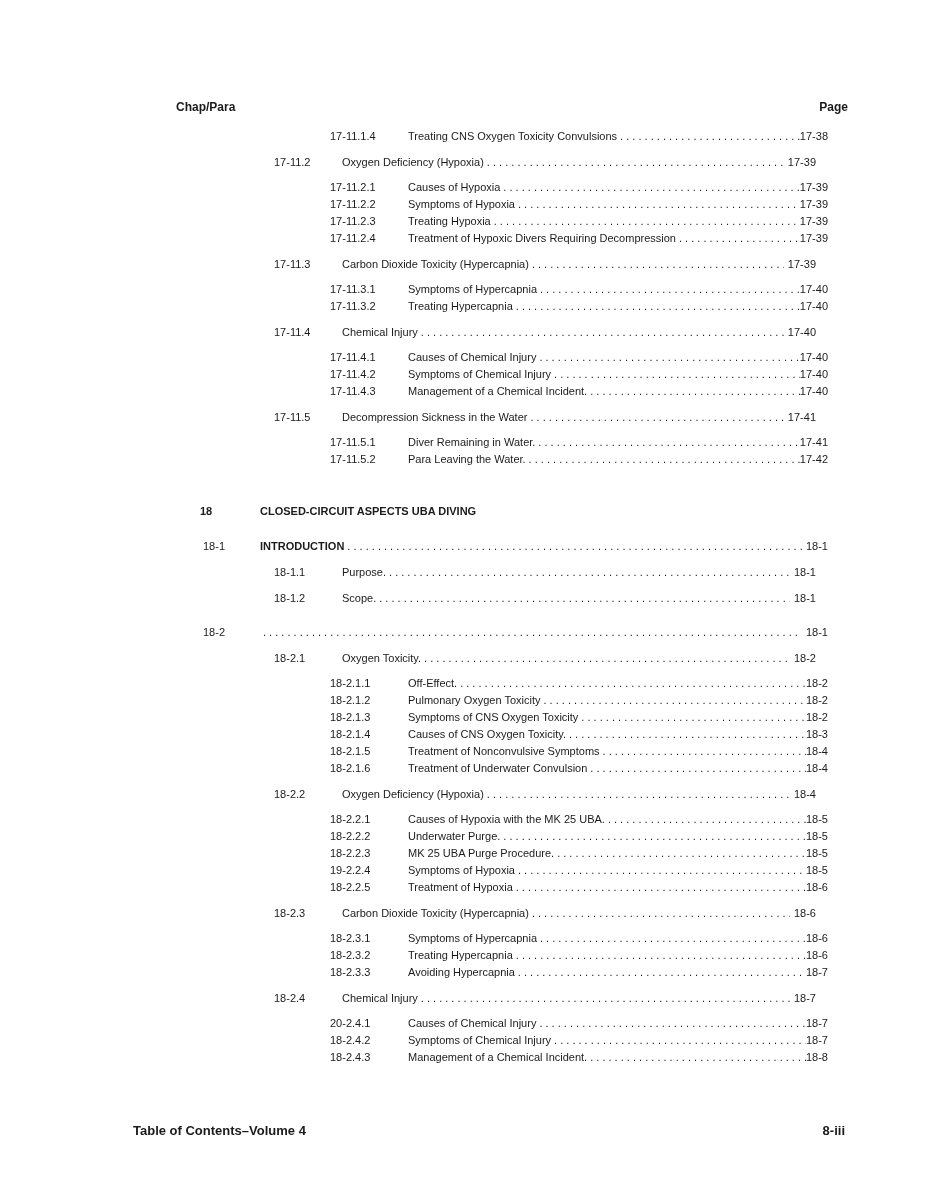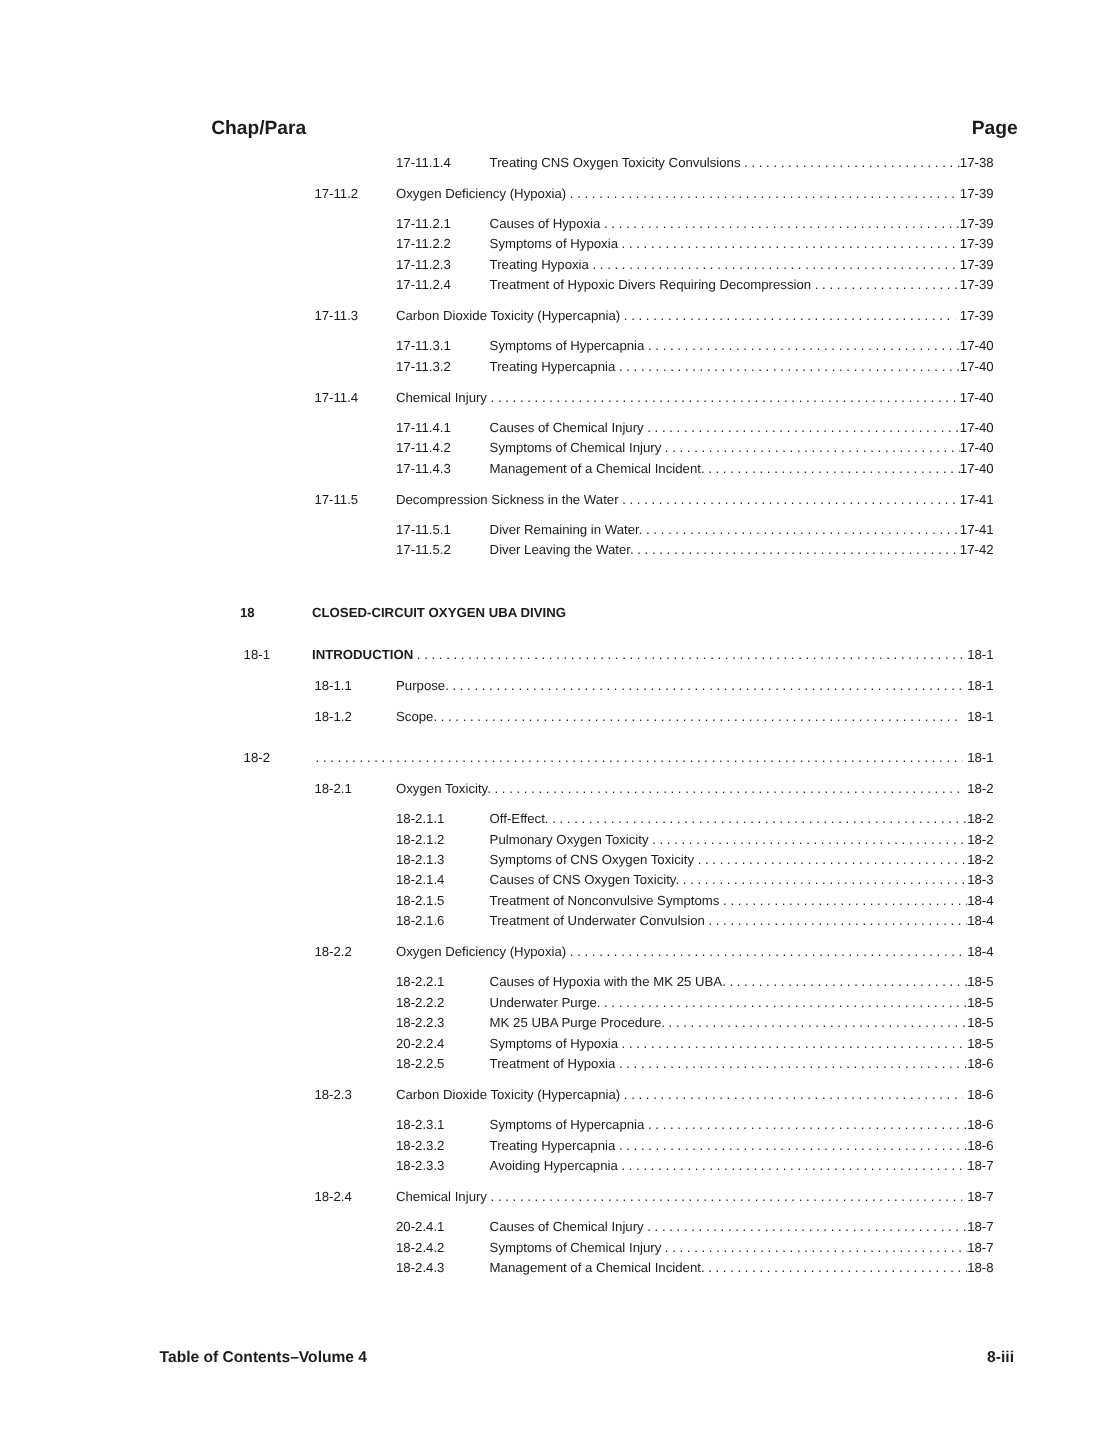--- a/index.html
+++ b/index.html
@@ -13,21 +13,21 @@
     overflow: hidden;
   }
   
   .running-header {
     position: absolute;
     top: 101px;
     left: 176px;
     right: 78px;
     display: flex;
     justify-content: space-between;
-    font-size: 16px;
+    font-size: 12px;
     font-weight: bold;
     line-height: 13px;
   }
   
   .toc {
     position: absolute;
     top: 128px;
     left: 200px;
     right: 98px;
     display: flow-root;
@@ -41,21 +41,21 @@
   .row .pg    { flex: none; white-space: nowrap; }
 
   .row.chapter { margin: 35px 0 18px; font-weight: bold; }
   .row.chapter .num { width: 60px; }
 
   .row.section { margin: 17px 0 8px; padding-left: 3px; }
   .row.section .num { width: 57px; }
   .row.section .title { font-weight: bold; }
   .row.section .pg { margin-left: 4px; }
 
-  .row.sub { margin: 9px 0 8px; padding-left: 62px; }
+  .row.sub { margin: 9px 12px 8px; padding-left: 62px; }
   .row.sub .num { width: 68px; }
   .row.sub .pg { margin-left: 4px; }
 
   .row.subsub { padding-left: 130px; }
   .row.subsub .num { width: 78px; }
 
   
   .page-footer {
     position: absolute;
     top: 1124px;
@@ -164,27 +164,27 @@
       <span class="pg">17-41</span>
     </div>
       <div class="row subsub">
       <span class="num">17-11.5.1</span>
       <span class="title">Diver Remaining in Water.</span>
       <span class="dots">. . . . . . . . . . . . . . . . . . . . . . . . . . . . . . . . . . . . . . . . . . . . . . . . . . . . . . . . . . . . . . . . . . . . . . . . . . . . . . . . . . . . . . . . . . . . . . . . . . . . . . . . . . . . . . . . . . . . . . . . </span>
       <span class="pg">17-41</span>
     </div>
       <div class="row subsub">
       <span class="num">17-11.5.2</span>
-      <span class="title">Diver Leaving the Water.</span>
+      <span class="title">Para Leaving the Water.</span>
       <span class="dots">. . . . . . . . . . . . . . . . . . . . . . . . . . . . . . . . . . . . . . . . . . . . . . . . . . . . . . . . . . . . . . . . . . . . . . . . . . . . . . . . . . . . . . . . . . . . . . . . . . . . . . . . . . . . . . . . . . . . . . . . </span>
       <span class="pg">17-42</span>
     </div>
       <div class="row chapter">
       <span class="num">18</span>
-      <span class="title">CLOSED-CIRCUIT OXYGEN UBA DIVING</span>
+      <span class="title">CLOSED-CIRCUIT ASPECTS UBA DIVING</span>
       <span class="dots"></span>
       <span class="pg"></span>
     </div>
       <div class="row section">
       <span class="num">18-1</span>
       <span class="title">INTRODUCTION</span>
       <span class="dots">. . . . . . . . . . . . . . . . . . . . . . . . . . . . . . . . . . . . . . . . . . . . . . . . . . . . . . . . . . . . . . . . . . . . . . . . . . . . . . . . . . . . . . . . . . . . . . . . . . . . . . . . . . . . . . . . . . . . . . . . </span>
       <span class="pg">18-1</span>
     </div>
       <div class="row sub">
@@ -264,21 +264,21 @@
       <span class="dots">. . . . . . . . . . . . . . . . . . . . . . . . . . . . . . . . . . . . . . . . . . . . . . . . . . . . . . . . . . . . . . . . . . . . . . . . . . . . . . . . . . . . . . . . . . . . . . . . . . . . . . . . . . . . . . . . . . . . . . . . </span>
       <span class="pg">18-5</span>
     </div>
       <div class="row subsub">
       <span class="num">18-2.2.3</span>
       <span class="title">MK 25 UBA Purge Procedure.</span>
       <span class="dots">. . . . . . . . . . . . . . . . . . . . . . . . . . . . . . . . . . . . . . . . . . . . . . . . . . . . . . . . . . . . . . . . . . . . . . . . . . . . . . . . . . . . . . . . . . . . . . . . . . . . . . . . . . . . . . . . . . . . . . . . </span>
       <span class="pg">18-5</span>
     </div>
       <div class="row subsub">
-      <span class="num">20-2.2.4</span>
+      <span class="num">19-2.2.4</span>
       <span class="title">Symptoms of Hypoxia</span>
       <span class="dots">. . . . . . . . . . . . . . . . . . . . . . . . . . . . . . . . . . . . . . . . . . . . . . . . . . . . . . . . . . . . . . . . . . . . . . . . . . . . . . . . . . . . . . . . . . . . . . . . . . . . . . . . . . . . . . . . . . . . . . . . </span>
       <span class="pg">18-5</span>
     </div>
       <div class="row subsub">
       <span class="num">18-2.2.5</span>
       <span class="title">Treatment of Hypoxia</span>
       <span class="dots">. . . . . . . . . . . . . . . . . . . . . . . . . . . . . . . . . . . . . . . . . . . . . . . . . . . . . . . . . . . . . . . . . . . . . . . . . . . . . . . . . . . . . . . . . . . . . . . . . . . . . . . . . . . . . . . . . . . . . . . . </span>
       <span class="pg">18-6</span>
     </div>

